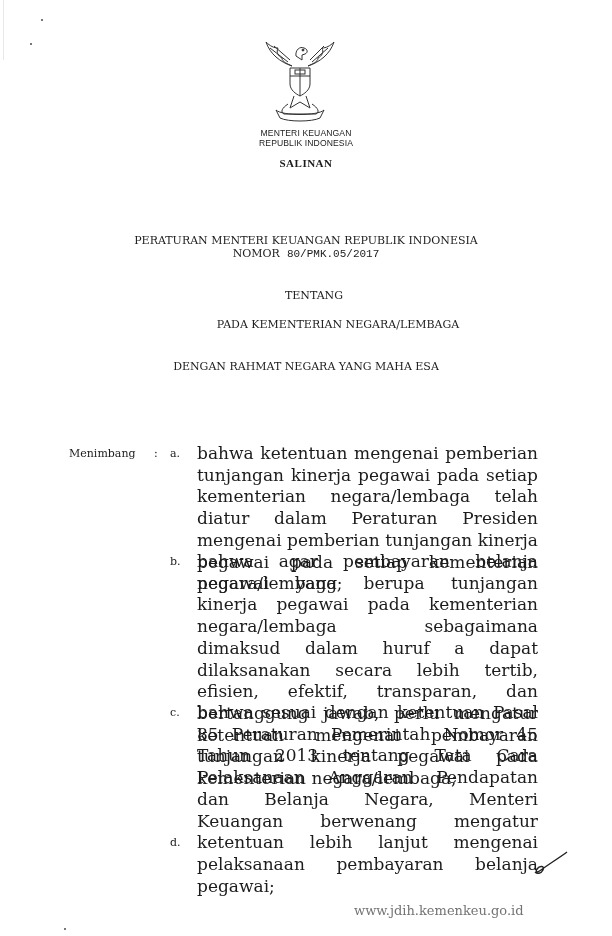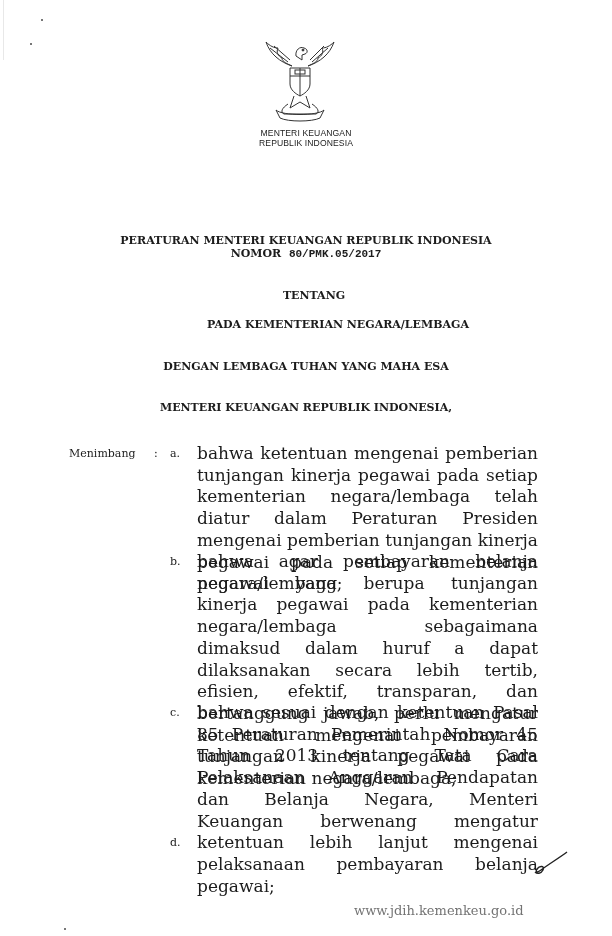--- a/index.html
+++ b/index.html
@@ -7,21 +7,21 @@
     .page { position: absolute; left: 0; top: 0; width: 529px; height: 936px; }
     .left-edge { position: absolute; left: 3px; top: 0; width: 1px; height: 60px; background: #e8e8e8; }
     .speck { position: absolute; width: 2px; height: 2px; background: #777; }
 
     .emblem { position: absolute; left: 262px; top: 36px; width: 76px; height: 90px; }
     .ministry { position: absolute; left: 0; width: 612px; text-align: center;
       font-family: "Liberation Sans", sans-serif; font-size: 8.6px; line-height: 10px; color: #222; letter-spacing: 0.1px; }
     .salinan { position: absolute; left: 0; width: 612px; top: 157px; text-align: center;
       font-family: "Liberation Serif", serif; font-weight: bold; font-size: 11px; letter-spacing: 0.5px; }
 
-    .serif { font-family: "DejaVu Serif", serif; font-weight: bold; }
+    .serif { font-family: "DejaVu Serif", serif; }
     .tline { position: absolute; left: 0; width: 612px; text-align: center; font-size: 11px; line-height: 15px; }
     .mono { font-family: "Liberation Mono", monospace; font-size: 11px; }
 
     .section { position: absolute; font-family: "DejaVu Serif", serif; font-size: 11px; }
     .row { position: absolute; line-height: 15px; white-space: nowrap; }
     .para { position: absolute; left: 197px; width: 341px; line-height: 21.7px;
       font-family: "DejaVu Serif", serif; font-size: 17px; text-align: justify; text-align-last: left; }
     .marker { position: absolute; left: 170px; font-family: "DejaVu Serif", serif; font-size: 11px; line-height: 21.7px; }
 
     .footer-link { position: absolute; left: 354px; top: 903px; font-family: "DejaVu Serif", serif;
@@ -53,30 +53,30 @@
 
       <path d="M32 60 L 28 72 L 38 66 L 48 72 L 44 60"></path>
 
       <path d="M26 68 C 20 72, 18 76, 22 78 L 54 78 C 58 76, 56 72, 50 68"></path>
       <path d="M14 74 C 20 80, 56 80, 62 74 L 58 82 C 50 86, 26 86, 18 82 Z"></path>
     </g>
   </svg>
 
   <div class="ministry" style="top:128px;">MENTERI KEUANGAN</div>
   <div class="ministry" style="top:138px;">REPUBLIK INDONESIA</div>
+  <div class="salinan">SALINAN</div>
 
   <div class="tline serif" style="top:233px;">PERATURAN MENTERI KEUANGAN REPUBLIK INDONESIA</div>
   <div class="tline serif" style="top:246px;">
     <span>NOMOR</span>&nbsp;&nbsp;<span class="mono">80/PMK.05/2017</span>
   </div>
   <div class="tline serif" style="top:288px;padding-left:8px;">TENTANG</div>
   <div class="tline serif" style="top:317px;padding-left:32px;">PADA KEMENTERIAN NEGARA/LEMBAGA</div>
 
-  <div class="tline serif" style="top:359px;">DENGAN LEMBAGA TUHAN YANG MAHA ESA</div>
-  <div class="tline serif" style="top:400px;">MENTERI KEUANGAN REPUBLIK INDONESIA,</div>
+  <div class="tline serif" style="top:359px;">DENGAN RAHMAT NEGARA YANG MAHA ESA</div>
 
   <div class="section">
     <div class="row" style="left:69px;top:446px;">Menimbang</div>
     <div class="row" style="left:154px;top:446px;">:</div>
   </div>
 
   <div class="marker" style="top:443px;">a.</div>
   <div class="para" style="top:443px;">bahwa ketentuan mengenai pemberian tunjangan kinerja pegawai pada setiap kementerian negara/lembaga telah diatur dalam Peraturan Presiden mengenai pemberian tunjangan kinerja pegawai pada setiap kementerian negara/lembaga;</div>
 
   <div class="marker" style="top:551px;">b.</div>

